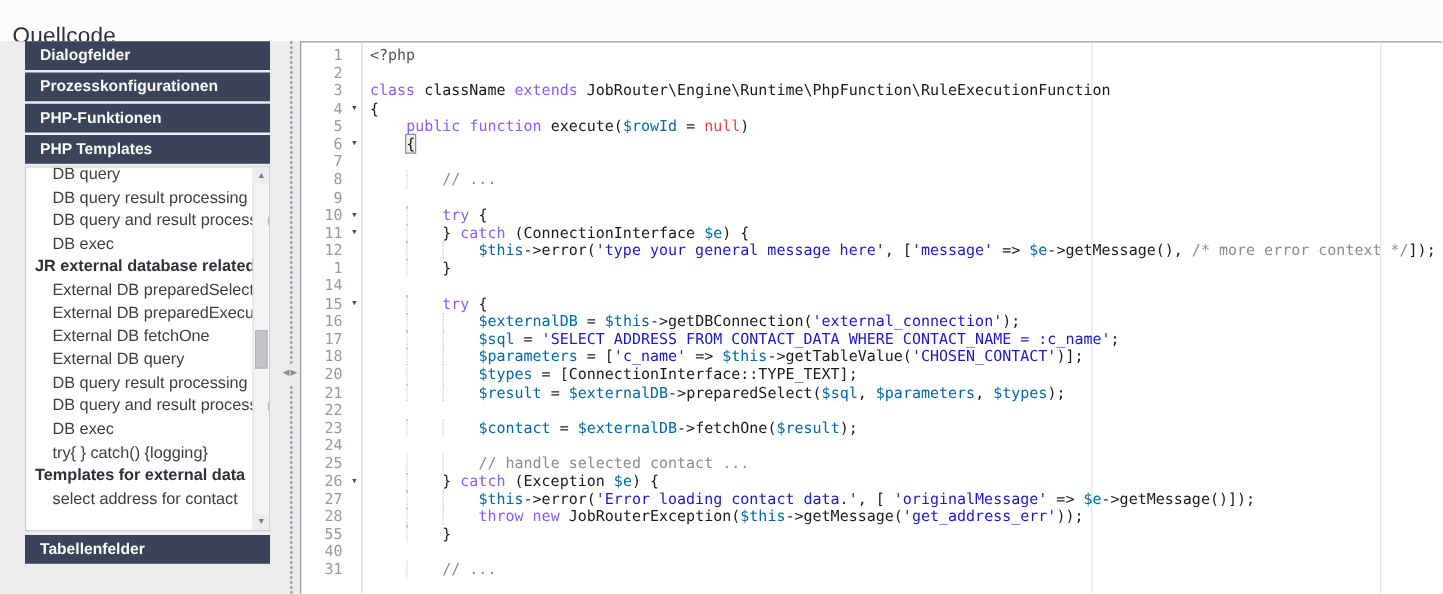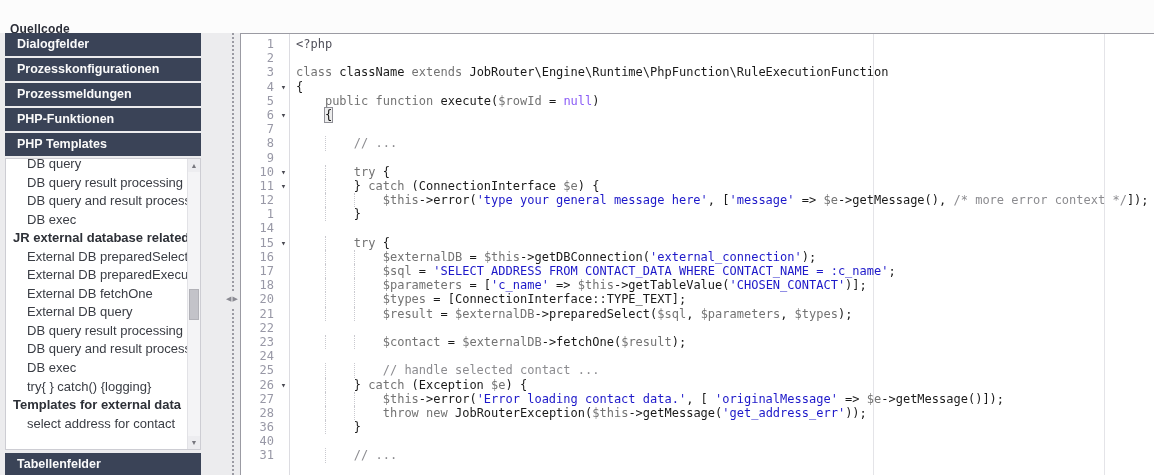--- a/index.html
+++ b/index.html
@@ -3,27 +3,27 @@
 <meta charset="utf-8">
 <style>
   html,body{margin:0;padding:0;}
   body{
     width:1154px;height:475px;overflow:hidden;position:relative;
     background:#fcfcfc;font-family:"Liberation Sans",sans-serif;
     -webkit-font-smoothing:antialiased;
   }
   
   .page-header{height:33px;display:flex;align-items:center;padding-left:10px;}
-  .page-title{font-size:12px;font-weight:700;color:#2b2e38;letter-spacing:.2px;margin-top:24px;}
+  .page-title{font-size:18px;font-weight:400;color:#2b2e38;letter-spacing:.2px;margin-top:24px;}
 
   
   .content-bg{position:absolute;left:0;top:33px;width:240px;bottom:0;background:#ececee;}
 
   
-  .sidebar{position:absolute;left:5px;top:33px;width:196px;bottom:0;}
+  .sidebar{position:absolute;left:20px;top:33px;width:196px;bottom:0;}
   .acc-header{
     height:23px;line-height:23px;margin-bottom:2px;background:#3a4357;color:#fafafa;
     font-size:12.5px;font-weight:700;padding-left:12px;cursor:pointer;
     overflow:hidden;white-space:nowrap;
   }
   .list-panel{
     position:relative;height:292px;background:#ffffff;border:1px solid #cdcdd3;
     overflow:hidden;margin-bottom:3px;box-sizing:border-box;
   }
   .list-content{margin-top:-4px;}
@@ -73,42 +73,41 @@
   .ruler{position:absolute;top:0;bottom:0;width:0;border-left:1px solid #e4e4e8;}
   .ruler.r80{left:calc(54px + 80ch);}
   .ruler.r112{left:calc(54px + 112ch);}
   .code-lines{position:relative;padding-top:3px;}
   .code-row{display:flex;height:14.2px;line-height:14.2px;white-space:pre;}
   .ln{width:33px;text-align:right;color:#9898a6;padding-right:2px;flex:none;user-select:none;}
   .fold{width:15px;text-align:center;color:#4a4a52;font-size:9px;flex:none;cursor:pointer;}
   .code-cell{flex:1;position:relative;padding-left:5px;color:#1a1a1a;}
   .guide{position:absolute;top:0;bottom:0;width:0;border-left:1px dotted #c9c9cf;}
   .tok-plain{color:#1a1a1a;}
-  .tok-kw{color:#737373;}
-  .tok-atom{color:#8b5cf6;}
-  .tok-var{color:#737373;}
+  .tok-kw{color:#8b5cf6;}
+  .tok-atom{color:#ef4444;}
+  .tok-var{color:#0369a1;}
   .tok-str{color:#1d18c9;}
   .tok-com{color:#8c8c90;}
   .tok-meta{color:#50505a;}
   .tok-match{color:#111;background:#ededed;outline:1px solid #8f8f96;}
 </style>
 </head>
 <body>
 
 <div class="page-header">
   <span class="page-title">Quellcode</span>
 </div>
 
 <div class="content-bg"></div>
 
 <div class="sidebar">
   <div id="accTop">
       <div class="acc-header"><span>Dialogfelder</span></div>
       <div class="acc-header"><span>Prozesskonfigurationen</span></div>
-      <div class="acc-header"><span>Prozessmeldungen</span></div>
       <div class="acc-header"><span>PHP-Funktionen</span></div>
       <div class="acc-header"><span>PHP Templates</span></div>
     </div>
 
   <div class="list-panel">
     <div class="list-content" id="listContent">
         <div class="list-row">DB query</div>
         <div class="list-row">DB query result processing</div>
         <div class="list-row">DB query and result processing</div>
         <div class="list-row">DB exec</div>
@@ -166,17 +165,17 @@
       <div class="code-row"><div class="ln">18</div><div class="fold"></div><div class="code-cell"><span class="guide" style="left: calc(4ch + 5px);"></span><span class="guide" style="left: calc(8ch + 5px);"></span><span class="tok-plain">            </span><span class="tok-var">$parameters</span><span class="tok-plain"> = [</span><span class="tok-str">'c_name'</span><span class="tok-plain"> =&gt; </span><span class="tok-var">$this</span><span class="tok-plain">-&gt;getTableValue(</span><span class="tok-str">'CHOSEN_CONTACT'</span><span class="tok-plain">)];</span></div></div>
       <div class="code-row"><div class="ln">20</div><div class="fold"></div><div class="code-cell"><span class="guide" style="left: calc(4ch + 5px);"></span><span class="guide" style="left: calc(8ch + 5px);"></span><span class="tok-plain">            </span><span class="tok-var">$types</span><span class="tok-plain"> = [ConnectionInterface::TYPE_TEXT];</span></div></div>
       <div class="code-row"><div class="ln">21</div><div class="fold"></div><div class="code-cell"><span class="guide" style="left: calc(4ch + 5px);"></span><span class="guide" style="left: calc(8ch + 5px);"></span><span class="tok-plain">            </span><span class="tok-var">$result</span><span class="tok-plain"> = </span><span class="tok-var">$externalDB</span><span class="tok-plain">-&gt;preparedSelect(</span><span class="tok-var">$sql</span><span class="tok-plain">, </span><span class="tok-var">$parameters</span><span class="tok-plain">, </span><span class="tok-var">$types</span><span class="tok-plain">);</span></div></div>
       <div class="code-row"><div class="ln">22</div><div class="fold"></div><div class="code-cell"></div></div>
       <div class="code-row"><div class="ln">23</div><div class="fold"></div><div class="code-cell"><span class="guide" style="left: calc(4ch + 5px);"></span><span class="guide" style="left: calc(8ch + 5px);"></span><span class="tok-plain">            </span><span class="tok-var">$contact</span><span class="tok-plain"> = </span><span class="tok-var">$externalDB</span><span class="tok-plain">-&gt;fetchOne(</span><span class="tok-var">$result</span><span class="tok-plain">);</span></div></div>
       <div class="code-row"><div class="ln">24</div><div class="fold"></div><div class="code-cell"></div></div>
       <div class="code-row"><div class="ln">25</div><div class="fold"></div><div class="code-cell"><span class="guide" style="left: calc(4ch + 5px);"></span><span class="guide" style="left: calc(8ch + 5px);"></span><span class="tok-plain">            </span><span class="tok-com">// handle selected contact ...</span></div></div>
       <div class="code-row"><div class="ln">26</div><div class="fold">▾</div><div class="code-cell"><span class="guide" style="left: calc(4ch + 5px);"></span><span class="tok-plain">        } </span><span class="tok-kw">catch</span><span class="tok-plain"> (Exception </span><span class="tok-var">$e</span><span class="tok-plain">) {</span></div></div>
       <div class="code-row"><div class="ln">27</div><div class="fold"></div><div class="code-cell"><span class="guide" style="left: calc(4ch + 5px);"></span><span class="guide" style="left: calc(8ch + 5px);"></span><span class="tok-plain">            </span><span class="tok-var">$this</span><span class="tok-plain">-&gt;error(</span><span class="tok-str">'Error loading contact data.'</span><span class="tok-plain">, [ </span><span class="tok-str">'originalMessage'</span><span class="tok-plain"> =&gt; </span><span class="tok-var">$e</span><span class="tok-plain">-&gt;getMessage()]);</span></div></div>
       <div class="code-row"><div class="ln">28</div><div class="fold"></div><div class="code-cell"><span class="guide" style="left: calc(4ch + 5px);"></span><span class="guide" style="left: calc(8ch + 5px);"></span><span class="tok-plain">            </span><span class="tok-kw">throw</span><span class="tok-plain"> </span><span class="tok-kw">new</span><span class="tok-plain"> JobRouterException(</span><span class="tok-var">$this</span><span class="tok-plain">-&gt;getMessage(</span><span class="tok-str">'get_address_err'</span><span class="tok-plain">));</span></div></div>
-      <div class="code-row"><div class="ln">36</div><div class="fold"></div><div class="code-cell"><span class="guide" style="left: calc(4ch + 5px);"></span><span class="tok-plain">        }</span></div></div>
+      <div class="code-row"><div class="ln">55</div><div class="fold"></div><div class="code-cell"><span class="guide" style="left: calc(4ch + 5px);"></span><span class="tok-plain">        }</span></div></div>
       <div class="code-row"><div class="ln">40</div><div class="fold"></div><div class="code-cell"></div></div>
       <div class="code-row"><div class="ln">31</div><div class="fold"></div><div class="code-cell"><span class="guide" style="left: calc(4ch + 5px);"></span><span class="tok-plain">        </span><span class="tok-com">// ...</span></div></div>
     </div>
 </div>
 
 </body></html>

